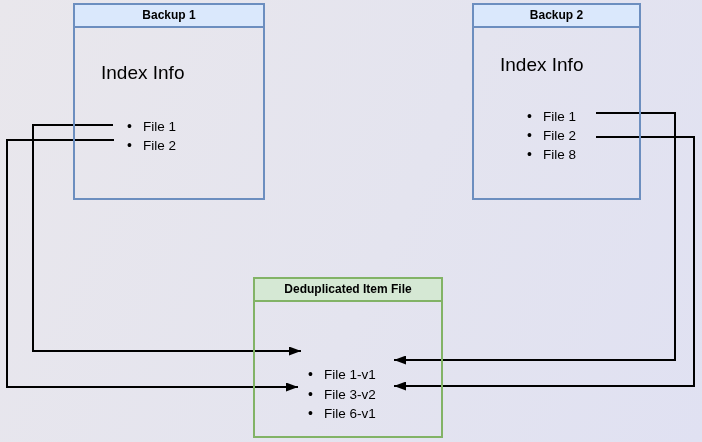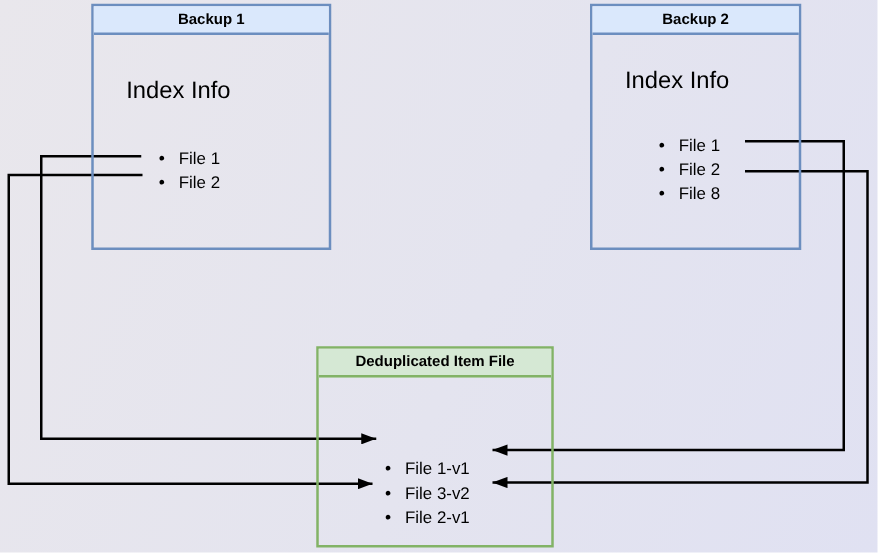--- a/index.html
+++ b/index.html
@@ -112,17 +112,17 @@
       <li>File 2</li>
       <li>File 8</li>
     </ul>
   </div>
 
   <div class="box green" id="dedup">
     <div class="box-header">Deduplicated Item File</div>
     <ul class="file-list">
       <li>File 1-v1</li>
       <li>File 3-v2</li>
-      <li>File 2-v1</li>
+      <li>File 6-v1</li>
     </ul>
   </div>
 
 </div>
 
 </body></html>

